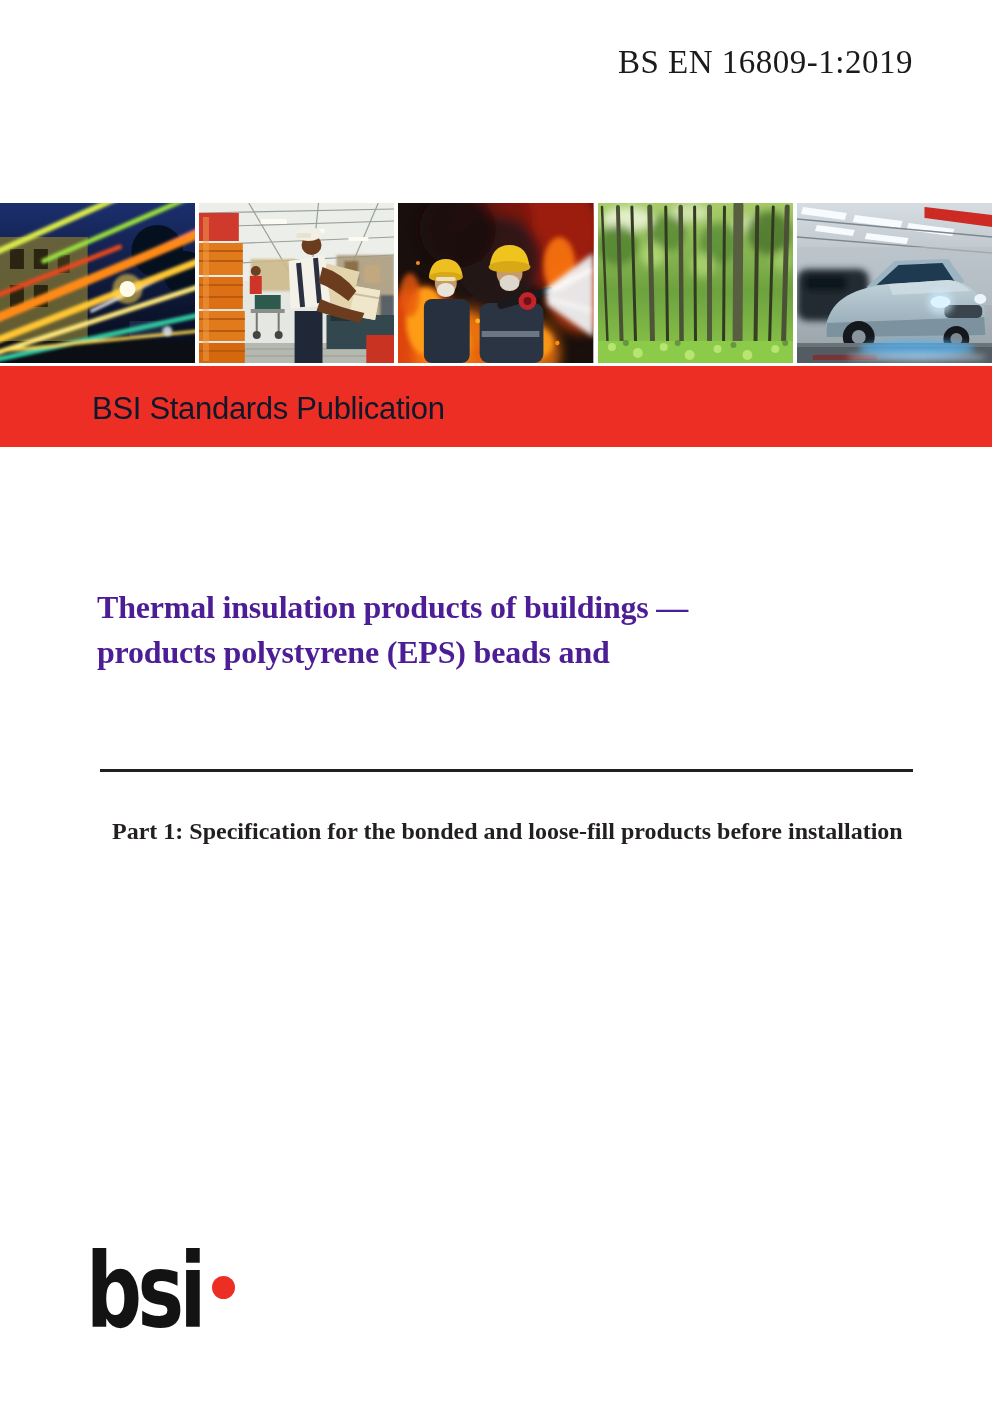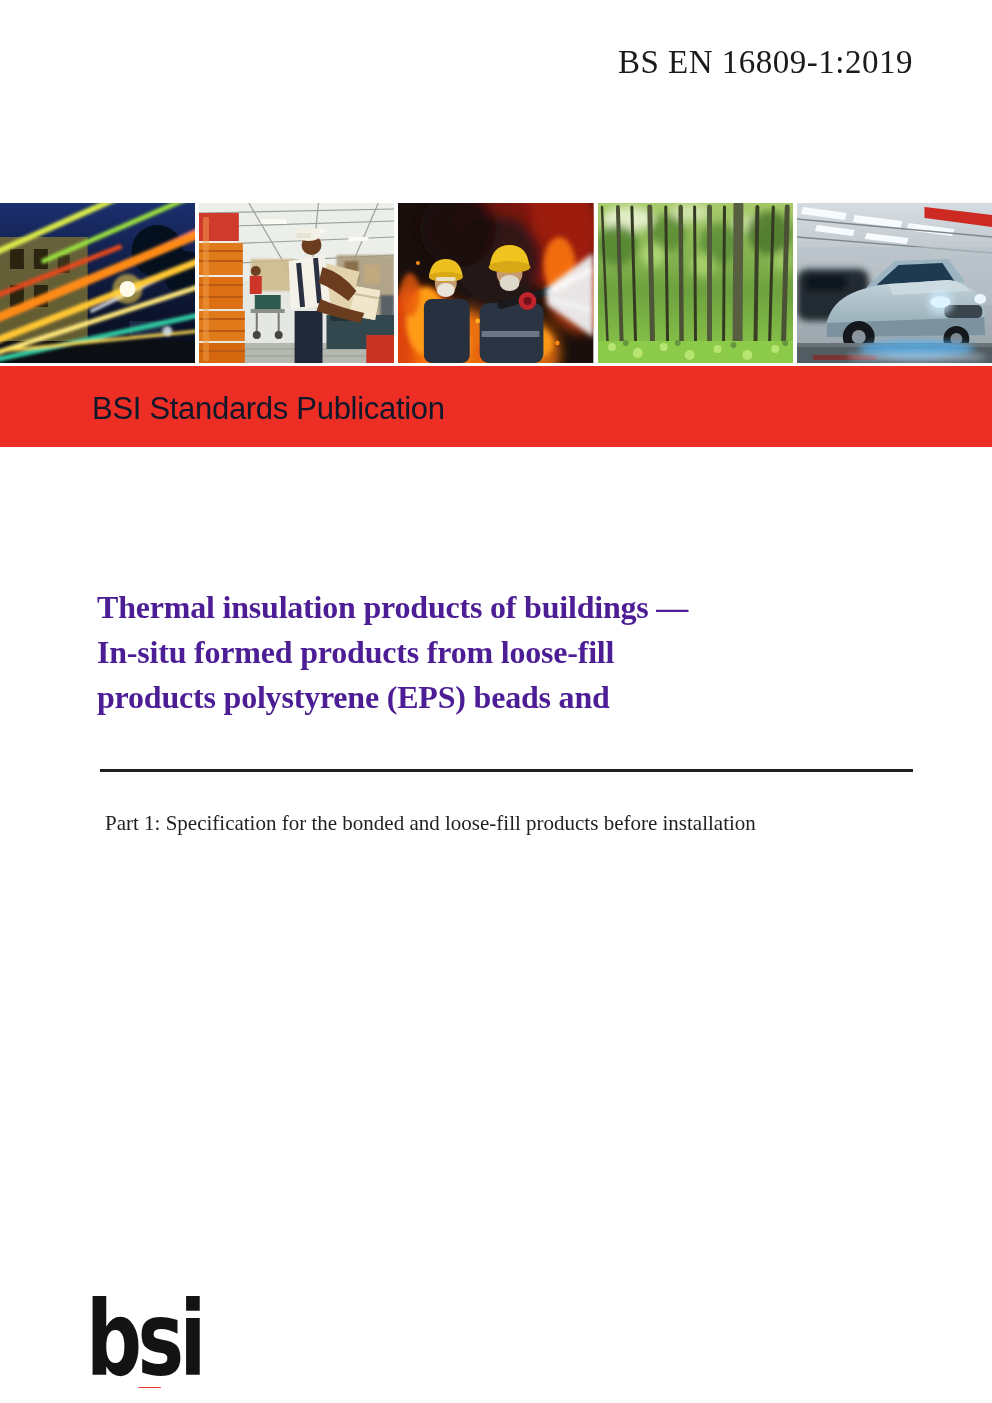--- a/index.html
+++ b/index.html
@@ -30,26 +30,26 @@
     position:absolute; left:96px; top:584px; width:830px; margin:1px;
     font-size:32px; font-weight:bold; color:#4c1d95;
     line-height:45px; letter-spacing:-0.2px;
   }
   .title-line { display:block; }
   .rule {
     position:absolute; left:100px; top:769px; width:813px; height:3px;
     background:#231f20; border:none; margin:0; padding:0;
   }
   .subtitle {
-    position:absolute; left:100px; top:806px; margin:5px;
-    font-size:21px; color:#231f20; white-space:nowrap;
+    position:absolute; left:100px; top:806px; margin:12px;
+    font-size:24px; color:#231f20; white-space:nowrap;font-weight:bold;
   }
   .logo {
-    position:absolute; left:86px; top:1292px; height:102px;
-    display:flex; align-items:center;flex-direction:column;
+    position:absolute; left:86px; top:1240px; height:102px;
+    display:flex; align-items:center;
   }
   .logo-text {
     font-family:"DejaVu Sans", sans-serif; font-weight:bold;
     font-size:103px; line-height:0.92; color:#131313;
     letter-spacing:-6px; transform:scaleX(0.76); transform-origin:left bottom;
     display:inline-block;
   }
   .logo-dot {
     width:23px; height:23px; border-radius:50%; background:#ED2E24;
     margin-left:-26px; margin-bottom:7px; display:inline-block;
@@ -356,21 +356,20 @@
     </figure>
 
   </div>
 
   <div class="red-banner">
     <span class="banner-label">BSI Standards Publication</span>
   </div>
 
   <h1 class="title">
     <span class="title-line">Thermal insulation products of buildings —</span>
-    <span class="title-line">In-situ formed products from loose-fill</span>
     <span class="title-line">products polystyrene (EPS) beads and</span>
   </h1>
 
   <hr class="rule">
 
   <p class="subtitle">Part 1: Specification for the bonded and loose-fill products before installation</p>
 
   <div class="logo">
     <span class="logo-text">bsi</span>
       <span class="logo-dot"></span>

